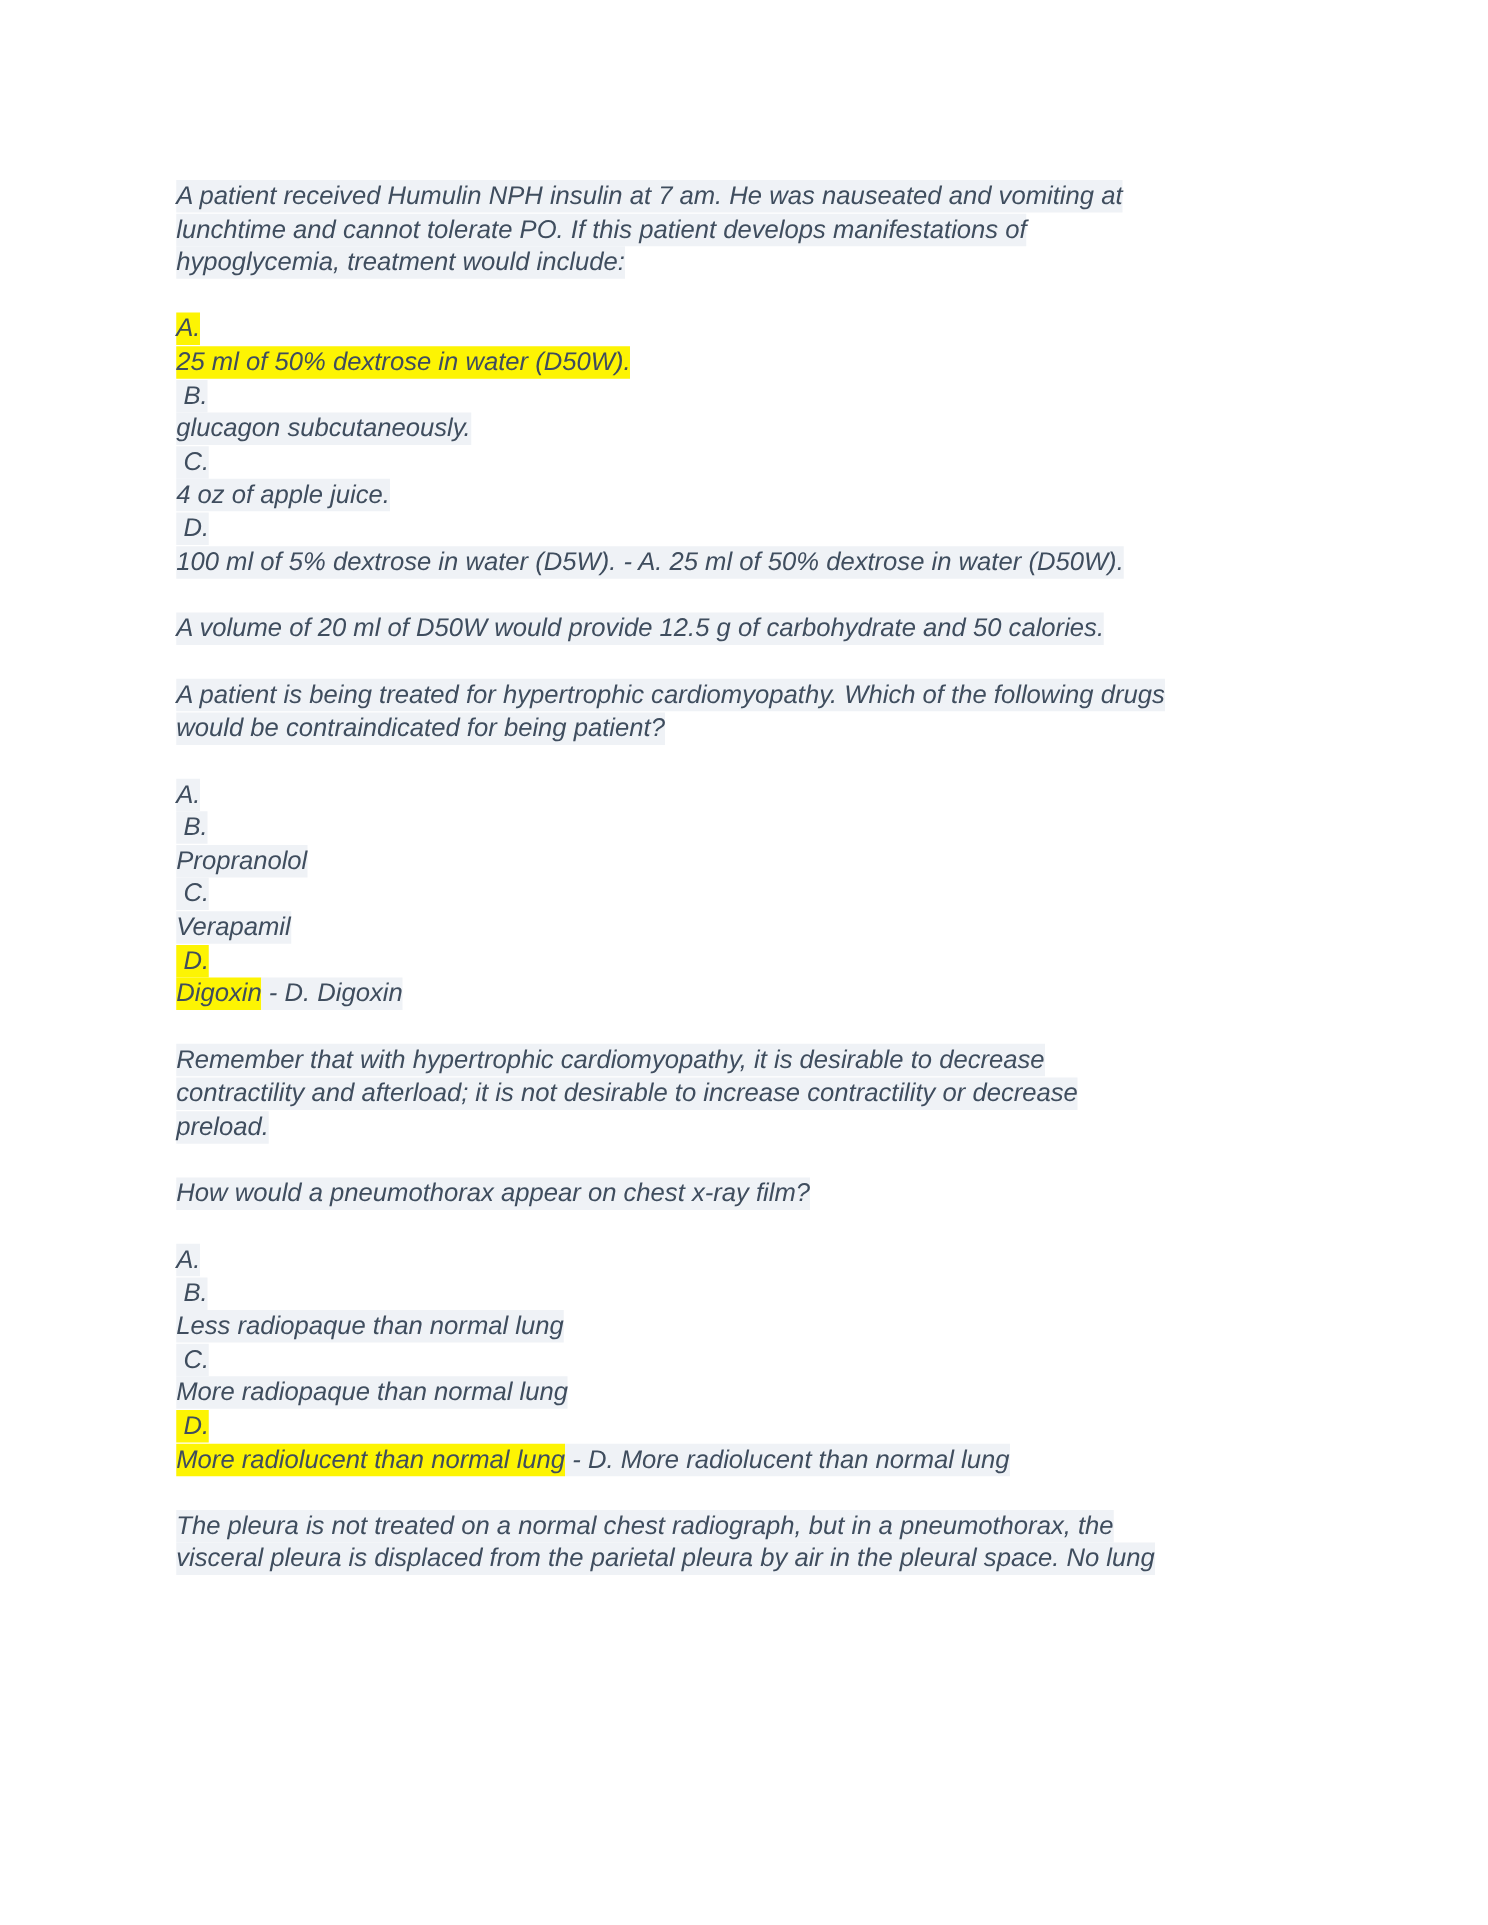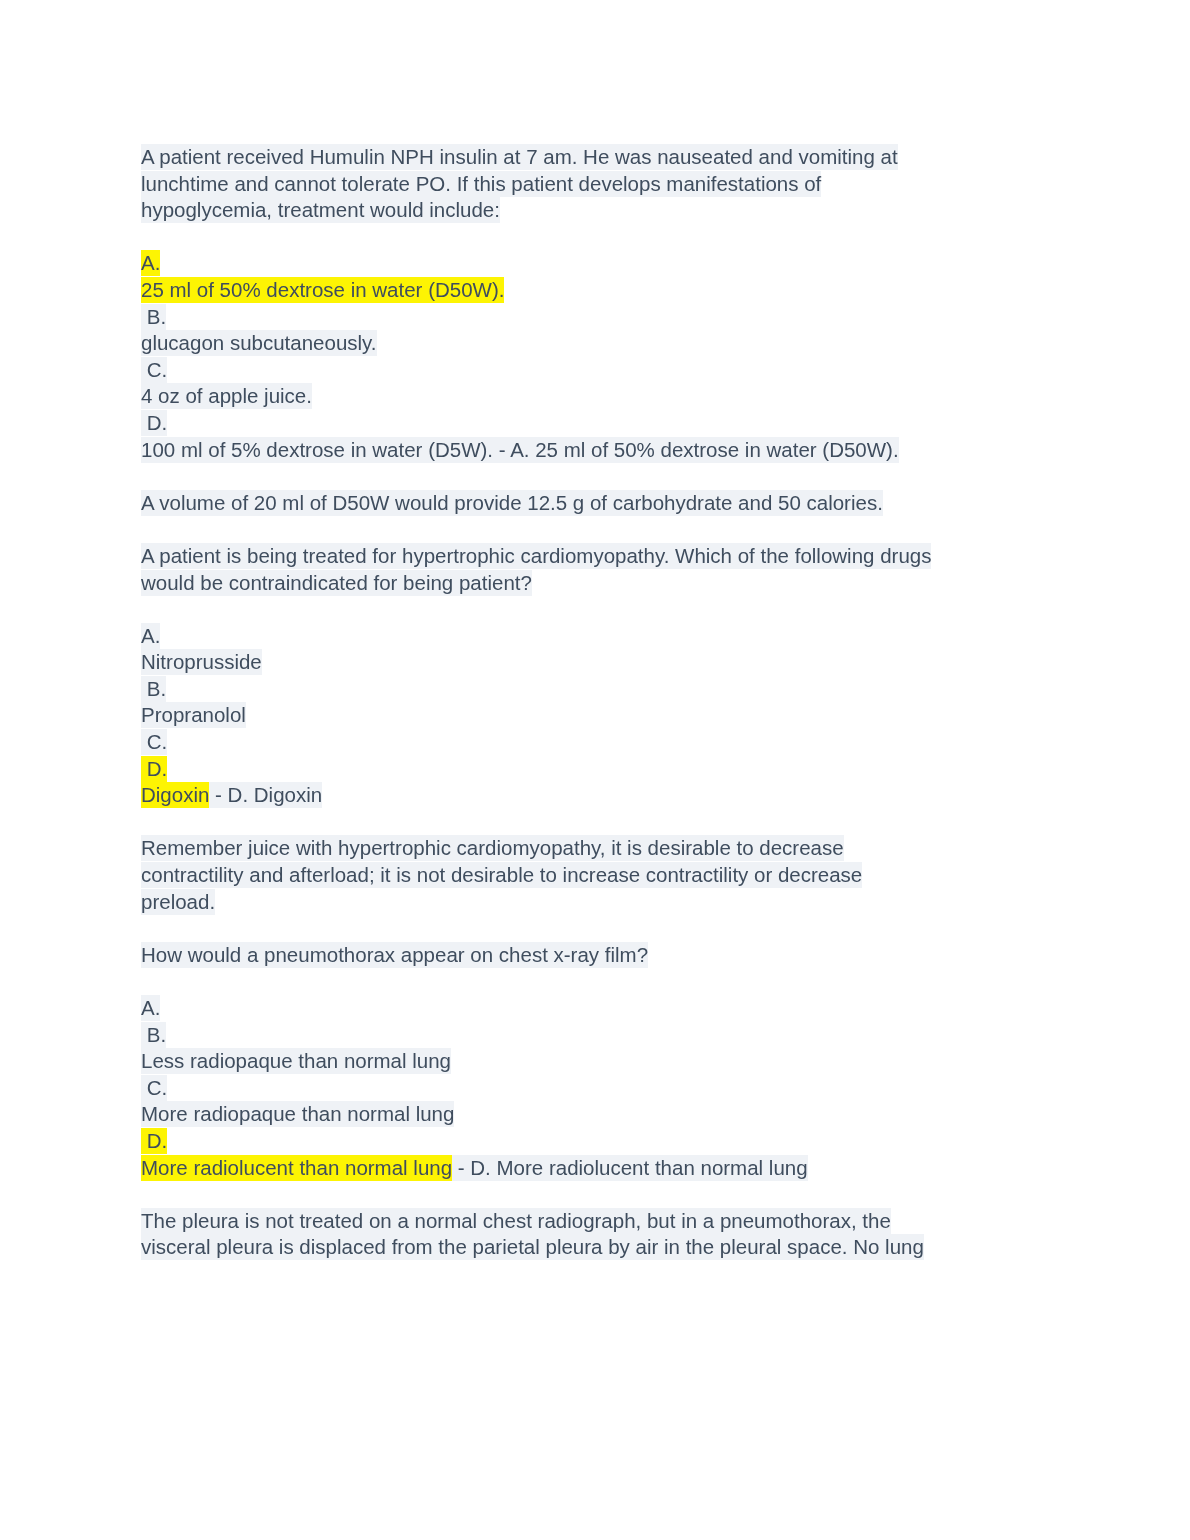--- a/index.html
+++ b/index.html
@@ -16,20 +16,21 @@
   .doc {
     box-sizing: border-box;
     padding: 144px 120px 0 141px;
     font-size: 20.5px;
     line-height: 26.6px;
     color: var(--text-color, #3f4d5e);
   }
   .line {
     white-space: pre-wrap;
     min-height: 26.6px;
+    font-style: italic;
   }
   .spacer {
     height: 26.6px;
   }
   .hl-gray {
     background: var(--hl-gray, #eff2f6);
     padding: 1px 0 2px 0;
   }
   .hl-yellow {
     background: var(--hl-yellow, #ffff00);
@@ -52,28 +53,28 @@
     <div class="line"><span class="hl-gray">4 oz of apple juice.</span></div>
     <div class="line"><span class="hl-gray"> D.</span></div>
     <div class="line"><span class="hl-gray">100 ml of 5% dextrose in water (D5W). - A. 25 ml of 50% dextrose in water (D50W).</span></div>
     <div class="spacer"></div>
     <div class="line"><span class="hl-gray">A volume of 20 ml of D50W would provide 12.5 g of carbohydrate and 50 calories.</span></div>
     <div class="spacer"></div>
     <div class="line"><span class="hl-gray">A patient is being treated for hypertrophic cardiomyopathy. Which of the following drugs</span></div>
     <div class="line"><span class="hl-gray">would be contraindicated for being patient?</span></div>
     <div class="spacer"></div>
     <div class="line"><span class="hl-gray">A.</span></div>
-    <div class="line"><span class="hl-gray">Nitroprusside</span></div>
     <div class="line"><span class="hl-gray"> B.</span></div>
     <div class="line"><span class="hl-gray">Propranolol</span></div>
     <div class="line"><span class="hl-gray"> C.</span></div>
+    <div class="line"><span class="hl-gray">Verapamil</span></div>
     <div class="line"><span class="hl-yellow"> D.</span></div>
     <div class="line"><span class="hl-yellow">Digoxin</span><span class="hl-gray"> - D. Digoxin</span></div>
     <div class="spacer"></div>
-    <div class="line"><span class="hl-gray">Remember juice with hypertrophic cardiomyopathy, it is desirable to decrease</span></div>
+    <div class="line"><span class="hl-gray">Remember that with hypertrophic cardiomyopathy, it is desirable to decrease</span></div>
     <div class="line"><span class="hl-gray">contractility and afterload; it is not desirable to increase contractility or decrease</span></div>
     <div class="line"><span class="hl-gray">preload.</span></div>
     <div class="spacer"></div>
     <div class="line"><span class="hl-gray">How would a pneumothorax appear on chest x-ray film?</span></div>
     <div class="spacer"></div>
     <div class="line"><span class="hl-gray">A.</span></div>
     <div class="line"><span class="hl-gray"> B.</span></div>
     <div class="line"><span class="hl-gray">Less radiopaque than normal lung</span></div>
     <div class="line"><span class="hl-gray"> C.</span></div>
     <div class="line"><span class="hl-gray">More radiopaque than normal lung</span></div>

